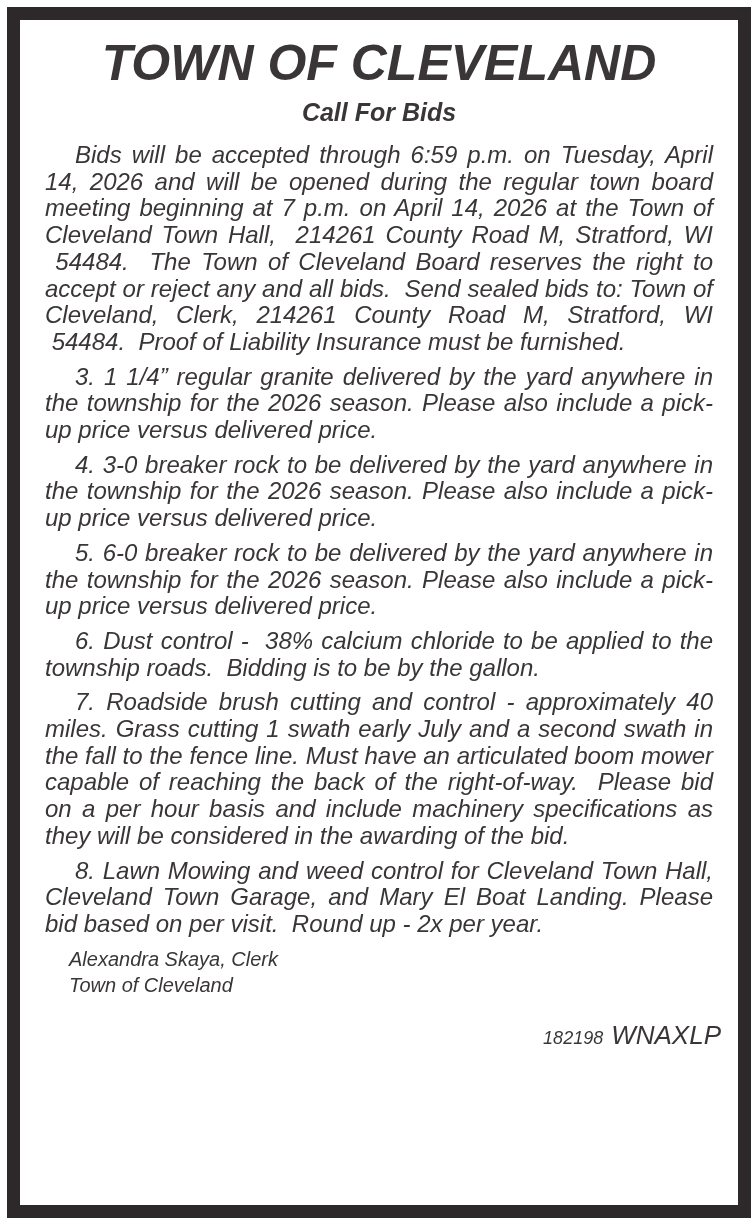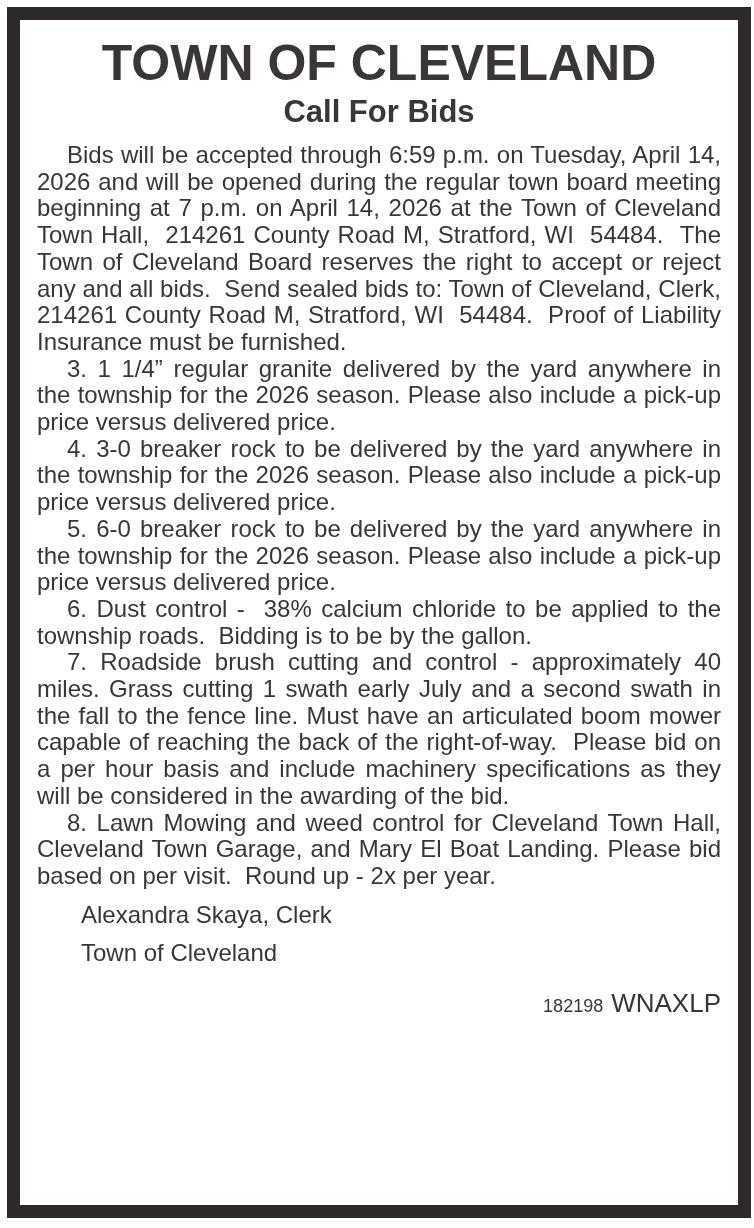--- a/index.html
+++ b/index.html
@@ -14,49 +14,50 @@
     color: var(--ink, #3a3637);
   }
   .frame {
     box-sizing: border-box;
     width: 100%;
     height: 100%;
     border: 13px solid var(--border, #2d292a);
     padding: 10px 17px 8px 17px;
     overflow: hidden;
     background: var(--paper, #ffffff);
+    font-style: italic;
   }
   .title {
     margin: 6px 0 0 0;
     text-align: center;
     font-weight: bold;
     font-size: 50px;
     line-height: 54px;
     letter-spacing: 0px;
     color: var(--ink, #3a3637);
   }
   .subtitle {
     margin: 4px 0 12px 0;
     text-align: center;
     font-weight: bold;
-    font-size: 31px;
+    font-size: 25px;
     line-height: 36px;
     color: var(--ink, #3a3637);
   }
   .body-par {
-    margin: 0;
+    margin: 8px;
     font-size: 24px;
     line-height: 26.7px;
     text-align: justify;
     text-indent: 30px;
     color: var(--ink, #3a3637);
   }
   .sig-line {
-    margin: 12px;
-    font-size: 24px;
+    margin: 0;
+    font-size: 20px;
     line-height: 26.7px;
     text-indent: 32px;
     color: var(--ink, #3a3637);
   }
   .footer {
     margin-top: 21px;
     text-align: right;
     white-space: nowrap;
   }
   .footer .ad-number {

